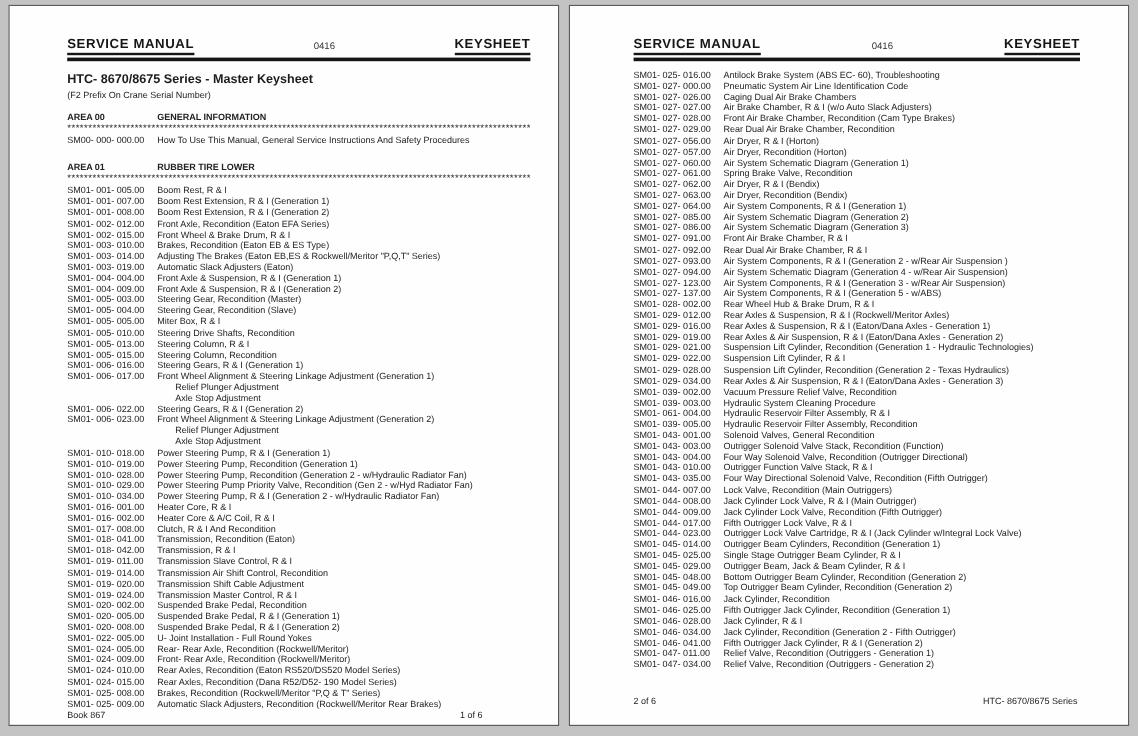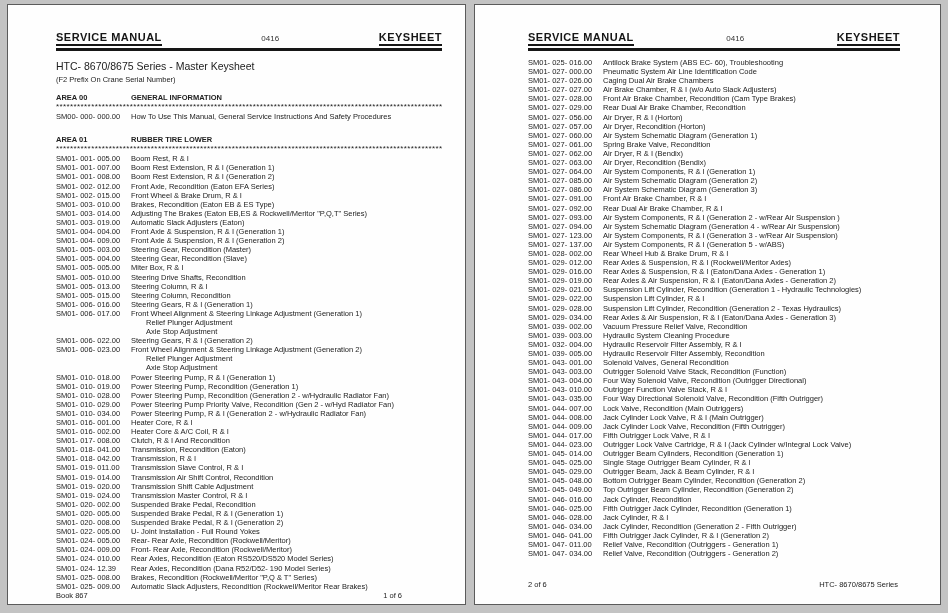--- a/index.html
+++ b/index.html
@@ -22,21 +22,21 @@
   .page2{left:474px;width:467px;padding:26px 40px 0 53px;}
 
   .pagehead{display:flex;align-items:flex-end;}
   .ph-big{
     font-size:11px;font-weight:bold;letter-spacing:0.5px;
     border-bottom:2px solid #161616;padding-bottom:1px;color:#161616;
   }
   .ph-center{flex:1;text-align:center;font-size:8px;padding-bottom:3px;color:#333;}
   .rule{height:3px;background:#161616;margin-top:2px;}
 
-  .title{font-size:10.5px;font-weight:normal;margin-top:9px;color:#1c1c1c;}
+  .title{font-size:10.5px;font-weight:bold;margin-top:9px;color:#1c1c1c;}
   .subtitle{font-size:7.5px;font-weight:normal;margin-top:3px;color:#1c1c1c;}
 
   .row,.section-head{
     display:grid;grid-template-columns:75px 1fr;
     font-size:7.5px;line-height:9.1px;
   }
   .section-head{font-weight:bold;margin-top:9px;}
   .stars{
     font-size:8px;line-height:8px;height:8px;
     white-space:nowrap;overflow:hidden;
@@ -315,21 +315,21 @@
         <span class="code">SM01- 024- 009.00</span>
         <span class="desc">Front- Rear Axle, Recondition (Rockwell/Meritor)</span>
       </div>
 
       <div class="row">
         <span class="code">SM01- 024- 010.00</span>
         <span class="desc">Rear Axles, Recondition (Eaton RS520/DS520 Model Series)</span>
       </div>
 
       <div class="row">
-        <span class="code">SM01- 024- 12.39</span>
+        <span class="code">SM01- 024- 015.00</span>
         <span class="desc">Rear Axles, Recondition (Dana R52/D52- 190 Model Series)</span>
       </div>
 
       <div class="row">
         <span class="code">SM01- 025- 008.00</span>
         <span class="desc">Brakes, Recondition (Rockwell/Meritor "P,Q &amp; T" Series)</span>
       </div>
 
       <div class="row">
         <span class="code">SM01- 025- 009.00</span>
@@ -502,21 +502,21 @@
         <span class="code">SM01- 039- 002.00</span>
         <span class="desc">Vacuum Pressure Relief Valve, Recondition</span>
       </div>
 
       <div class="row">
         <span class="code">SM01- 039- 003.00</span>
         <span class="desc">Hydraulic System Cleaning Procedure</span>
       </div>
 
       <div class="row">
-        <span class="code">SM01- 032- 004.00</span>
+        <span class="code">SM01- 061- 004.00</span>
         <span class="desc">Hydraulic Reservoir Filter Assembly, R &amp; I</span>
       </div>
 
       <div class="row">
         <span class="code">SM01- 039- 005.00</span>
         <span class="desc">Hydraulic Reservoir Filter Assembly, Recondition</span>
       </div>
 
       <div class="row">
         <span class="code">SM01- 043- 001.00</span>

